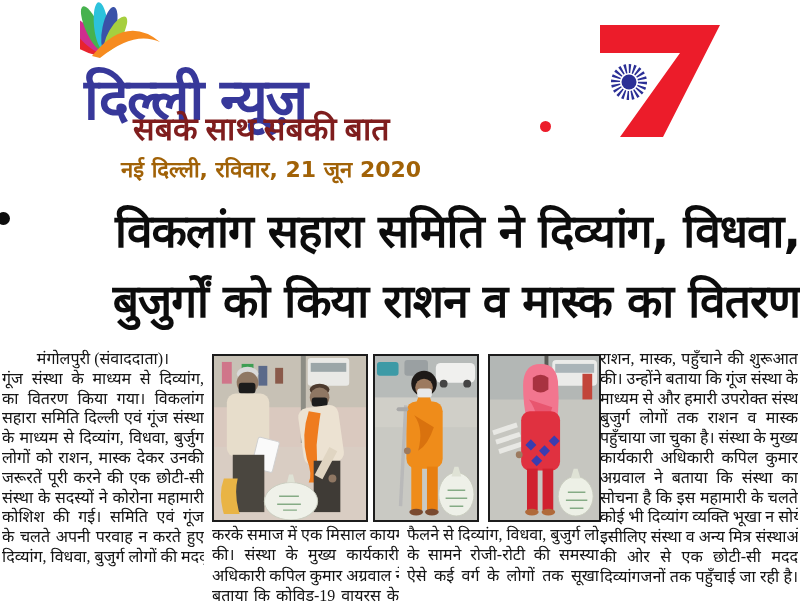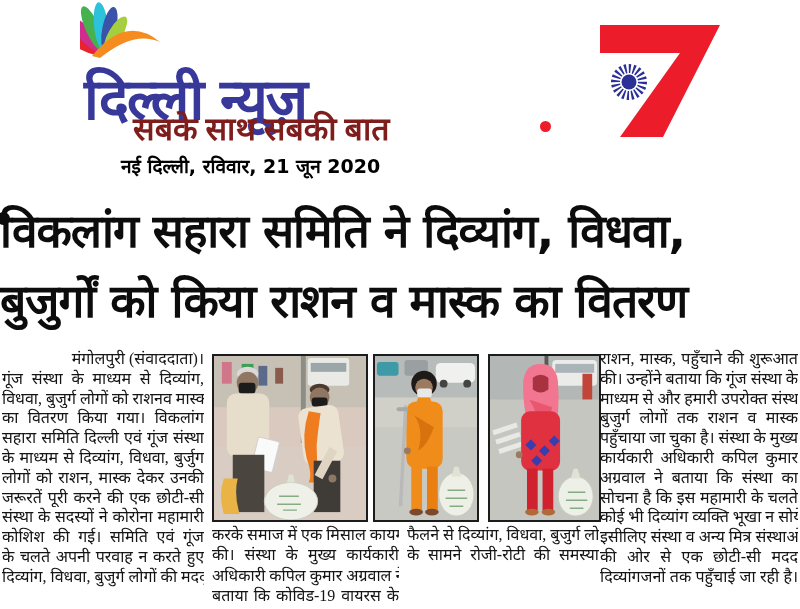--- a/index.html
+++ b/index.html
@@ -8,36 +8,36 @@
   
   .fan{position:absolute;left:80px;top:0px;width:86px;height:64px;}
   .mast-title{position:absolute;left:84px;top:24px;width:520px;height:150px;
       font-family:"DejaVu Sans",sans-serif;font-weight:700;font-size:57px;line-height:150px;
       color:#37389a;letter-spacing:-2px;white-space:nowrap;}
   .nukta{position:absolute;left:540px;top:121px;width:11px;height:11px;border-radius:50%;background:#ec1c2a;}
   .seven{position:absolute;left:584px;top:20px;width:142px;height:120px;}
   .tagline{position:absolute;left:133px;top:106px;width:300px;
       font-family:Liberation Serif, serif;font-weight:700;font-size:32px;color:#7f1d1d;white-space:nowrap;}
   .dateline{position:absolute;left:121px;top:153px;width:320px;
-      font-family:"DejaVu Sans",sans-serif;font-weight:700;font-size:19px;color:#000000;white-space:nowrap;}
+      font-family:"DejaVu Sans",sans-serif;font-weight:700;font-size:22px;color:#a16207;white-space:nowrap;}
   
   .bullet{position:absolute;left:-3px;top:212px;width:13px;height:13px;border-radius:50%;background:#0d0d0d;}
-  .headline{position:absolute;left:0;top:196px;width:800px;text-align:left;
+  .headline{position:absolute;left:0;top:196px;width:800px;text-align:right;
       font-family:"DejaVu Sans",sans-serif;font-weight:900;color:#0c0c0c;
       font-size:46px;line-height:70px;letter-spacing:-1px;}
   .headline .hl{white-space:nowrap;}
   
   .col{position:absolute;font-size:16px;line-height:19.8px;color:#141414;}
   .col-left{left:2px;top:349px;width:202px;}
   .col-right{left:600px;top:349px;width:198px;}
   .col-mid1{left:212px;top:525px;width:187px;line-height:20.3px;}
   .col-mid2{left:407px;top:525px;width:192px;line-height:20.3px;}
   .jline{text-align:justify;text-align-last:justify;height:19.8px;overflow:hidden;white-space:nowrap;}
   .col-mid1 .jline,.col-mid2 .jline{height:20.3px;}
-  .introline{text-align:right;height:19.8px;overflow:hidden;white-space:nowrap;}
+  .introline{text-align:center;height:19.8px;overflow:hidden;white-space:nowrap;}
   
   .photo{position:absolute;top:354px;height:168px;border:2px solid #1c1c1c;box-sizing:border-box;background:#cfc9bf;}
   .photo svg{display:block;width:100%;height:100%;}
   .photo1{left:212px;width:156px;}
   .photo2{left:373px;width:106px;}
   .photo3{left:488px;width:113px;}
 </style>
 </head>
 <body>
 
@@ -87,21 +87,20 @@
   <div class="bullet"></div>
   <div class="headline">
     <div class="hl">विकलांग सहारा समिति ने दिव्यांग, विधवा,</div>
     <div class="hl">बुजुर्गों को किया राशन व मास्क का वितरण</div>
   </div>
 
   <div class="col col-left">
     <div class="introline">मंगोलपुरी (संवाददाता)।</div>
     <div>
         <div class="jline">गूंज संस्था के माध्यम से दिव्यांग,</div>
-        <div class="jline">विधवा, बुजुर्ग लोगों को राशनव मास्क</div>
         <div class="jline">का वितरण किया गया। विकलांग</div>
         <div class="jline">सहारा समिति दिल्ली एवं गूंज संस्था</div>
         <div class="jline">के माध्यम से दिव्यांग, विधवा, बुर्जुग</div>
         <div class="jline">लोगों को राशन, मास्क देकर उनकी</div>
         <div class="jline">जरूरतें पूरी करने की एक छोटी-सी</div>
         <div class="jline">संस्था के सदस्यों ने कोरोना महामारी</div>
         <div class="jline">कोशिश की गई। समिति एवं गूंज</div>
         <div class="jline">के चलते अपनी परवाह न करते हुए</div>
         <div class="jline">दिव्यांग, विधवा, बुजुर्ग लोगों की मदद्</div>
       </div>
@@ -220,20 +219,21 @@
         <div class="jline">की। संस्था के मुख्य कार्यकारी</div>
         <div class="jline">अधिकारी कपिल कुमार अग्रवाल ने</div>
         <div class="jline">बताया कि कोविड-19 वायरस के</div>
       </div>
   </div>
 
   <div class="col col-mid2">
     <div>
         <div class="jline">फैलने से दिव्यांग, विधवा, बुजुर्ग लोगों</div>
         <div class="jline">के सामने रोजी-रोटी की समस्या</div>
+        <div class="jline">ऐसे कई वर्ग के लोगों तक सूखा</div>
       </div>
   </div>
 
   <div class="col col-right">
     <div>
         <div class="jline">राशन, मास्क, पहुँचाने की शुरूआत</div>
         <div class="jline">की। उन्होंने बताया कि गूंज संस्था के</div>
         <div class="jline">माध्यम से और हमारी उपरोक्त संस्था</div>
         <div class="jline">बुजुर्ग लोगों तक राशन व मास्क</div>
         <div class="jline">पहुँचाया जा चुका है। संस्था के मुख्य</div>

